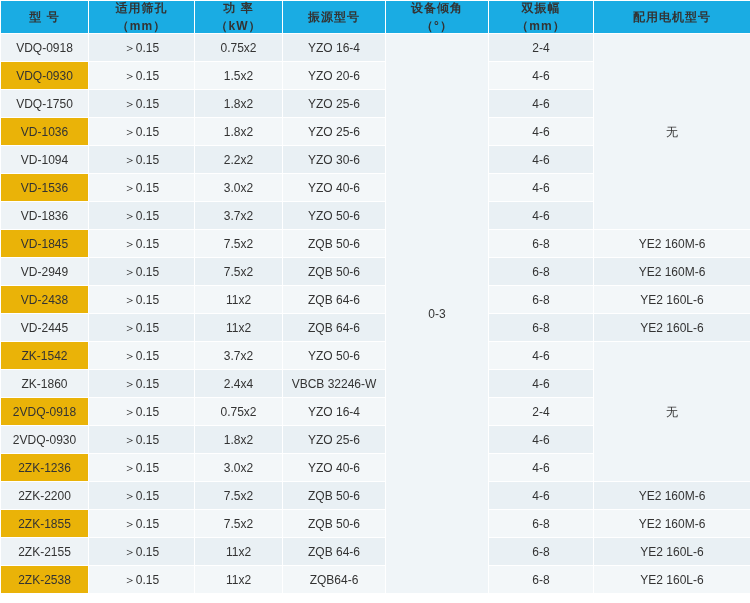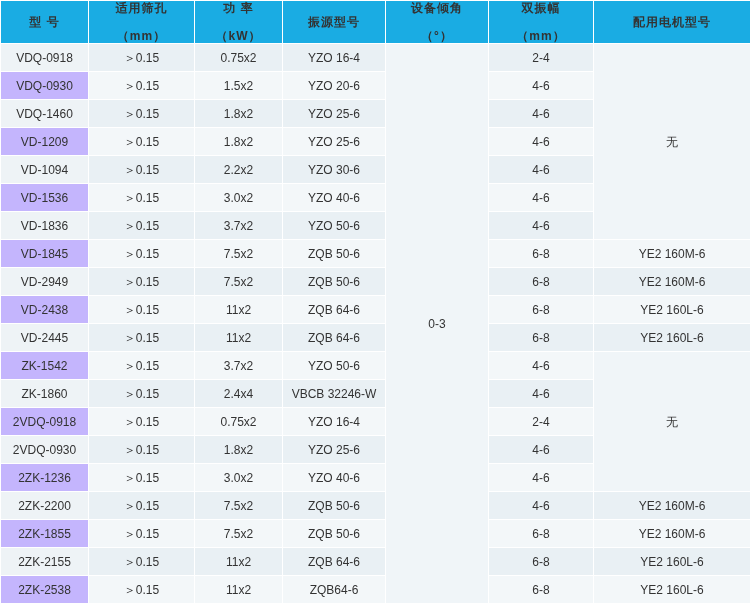--- a/index.html
+++ b/index.html
@@ -33,33 +33,33 @@
     color: #ffffff;
     font-weight: bold;
     font-size: 13px;
     height: 46px;
     letter-spacing: 1px;
   }
   thead th .sub {
     display: block;
     font-size: 12px;
     font-weight: bold;
-    margin-top: 14px;
+    margin-top: 4px;
   }
   tbody tr td {
     background: #e9f0f4;
   }
   tbody tr.alt td {
     background: #f3f7f9;
   }
   tbody tr td.model-col {
     background: #eef3f6;
   }
   tbody tr.alt td.model-col {
-    background: #c4b5fd;
+    background: #eab308;
   }
   td.tilt-cell, td.motor-cell {
     background: #f0f5f8 !important;
   }
   .col1 { width: 88px; }
   .col2 { width: 106px; }
   .col3 { width: 88px; }
   .col4 { width: 103px; }
   .col5 { width: 103px; }
   .col6 { width: 105px; }
@@ -118,28 +118,28 @@
         <td class="motor-cell" rowspan="7">无</td>
       </tr>
       <tr class="alt">
         <td class="model-col">VDQ-0930</td>
         <td>＞0.15</td>
         <td>1.5x2</td>
         <td>YZO 20-6</td>
         <td>4-6</td>
       </tr>
       <tr>
-        <td class="model-col">VDQ-1460</td>
+        <td class="model-col">VDQ-1750</td>
         <td>＞0.15</td>
         <td>1.8x2</td>
         <td>YZO 25-6</td>
         <td>4-6</td>
       </tr>
       <tr class="alt">
-        <td class="model-col">VD-1209</td>
+        <td class="model-col">VD-1036</td>
         <td>＞0.15</td>
         <td>1.8x2</td>
         <td>YZO 25-6</td>
         <td>4-6</td>
       </tr>
       <tr>
         <td class="model-col">VD-1094</td>
         <td>＞0.15</td>
         <td>2.2x2</td>
         <td>YZO 30-6</td>

